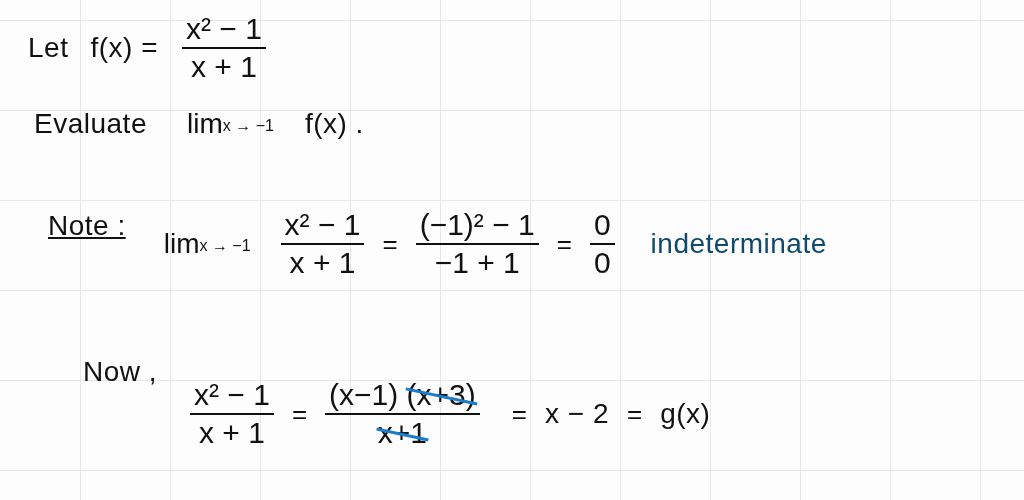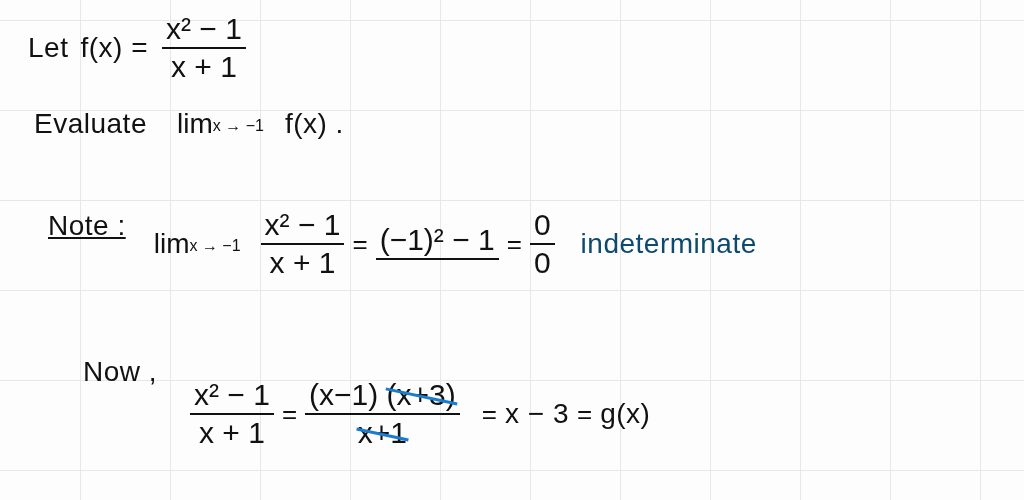--- a/index.html
+++ b/index.html
@@ -20,21 +20,21 @@
       linear-gradient(#e8e7e6 1px, transparent 1px),
       linear-gradient(90deg, #e8e7e6 1px, transparent 1px);
     background-size: 90px 90px;
     background-position: -10px 20px;
   }
   .line {
     position: absolute;
     white-space: nowrap;
     display: flex;
     align-items: center;
-    gap: 8px;
+    gap: 18px;
   }
   .word {
     font-size: 28px;
     letter-spacing: 0.5px;
   }
   .und { text-decoration: underline; }
 
   
   .frac {
     display: inline-flex;
@@ -114,20 +114,21 @@
     <span class="num">x² − 1</span>
     <span class="bar"></span>
     <span class="den">x + 1</span>
   </span>
 
   <span class="eq">=</span>
 
   <span class="frac">
     <span class="num">(−1)²  − 1</span>
     <span class="bar"></span>
+    <span class="den">−1 + 1</span>
   </span>
 
   <span class="eq">=</span>
 
   <span class="frac">
     <span class="num">0</span>
     <span class="bar"></span>
     <span class="den">0</span>
   </span>
 
@@ -152,16 +153,16 @@
       <span>(x−1)</span>
       <span class="strike"><span>(x+3)</span></span>
     </span>
     <span class="bar"></span>
     <span class="den">
       <span class="strike"><span>x+1</span></span>
     </span>
   </span>
 
   <span class="eq" style="margin-left:14px;">=</span>
-  <span class="word">x − 3</span>
+  <span class="word">x − 2</span>
   <span class="eq">=</span>
   <span class="word">g(x)</span>
 </div>
 
 </body></html>

